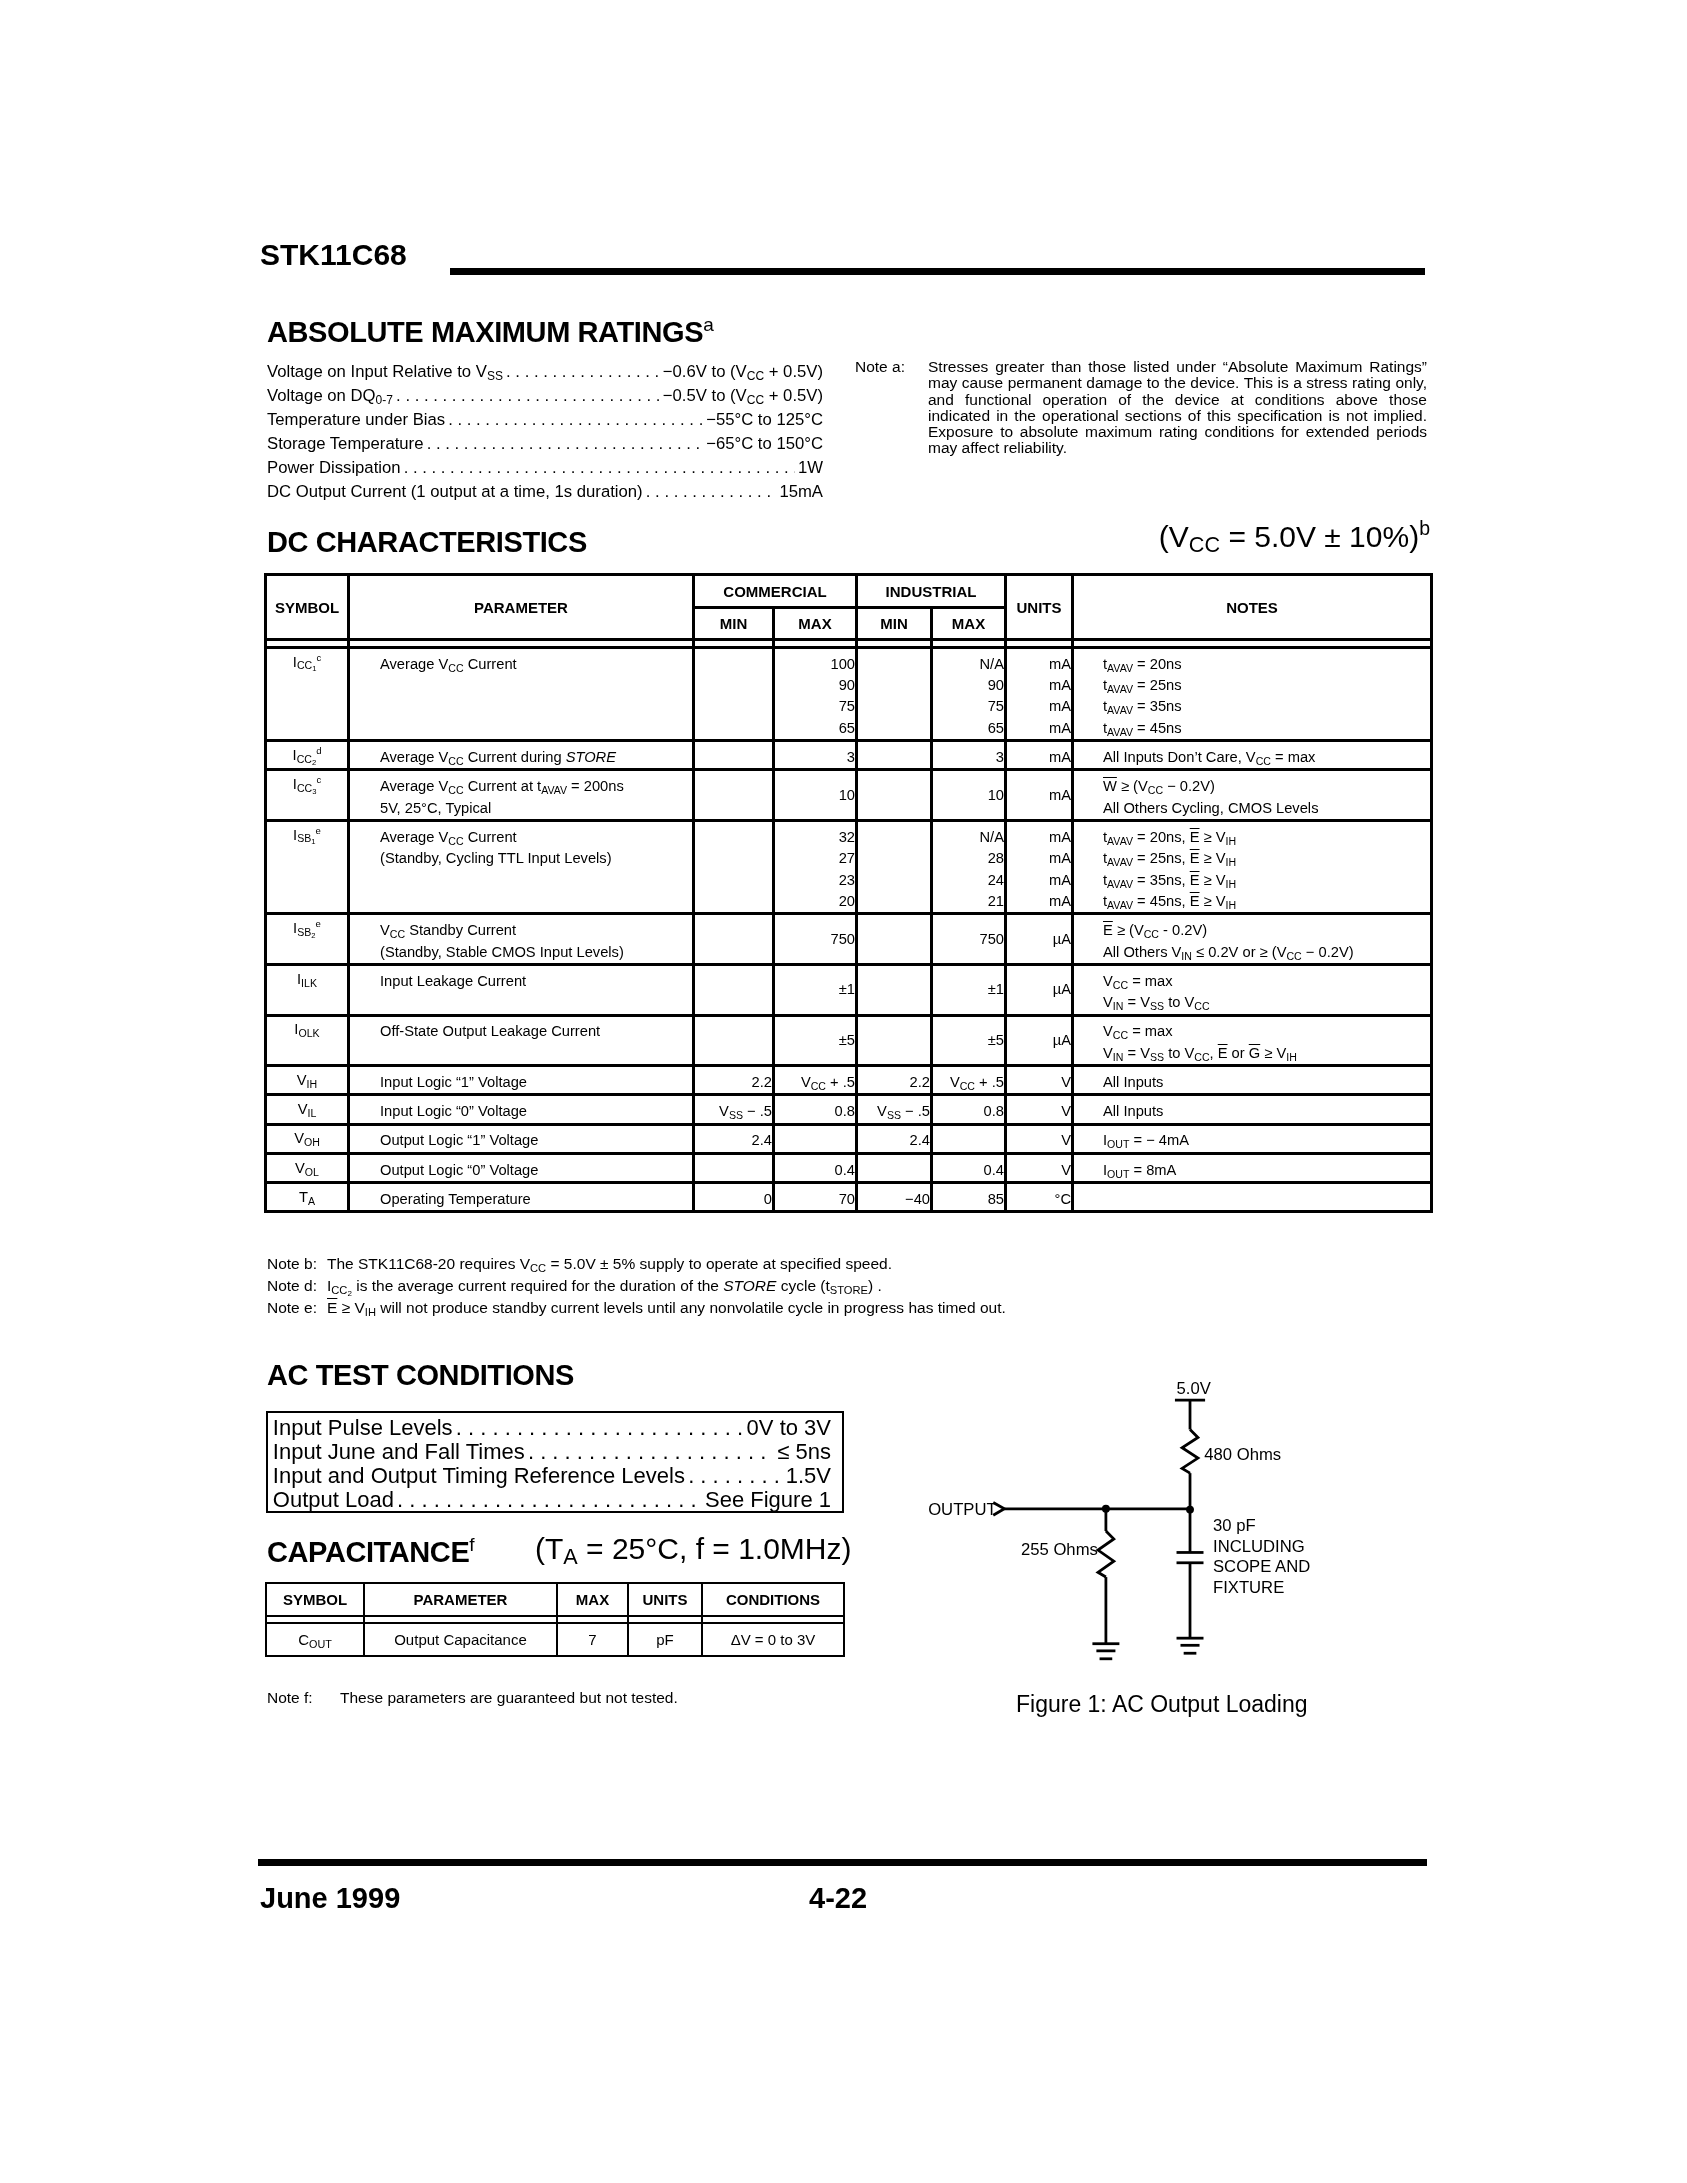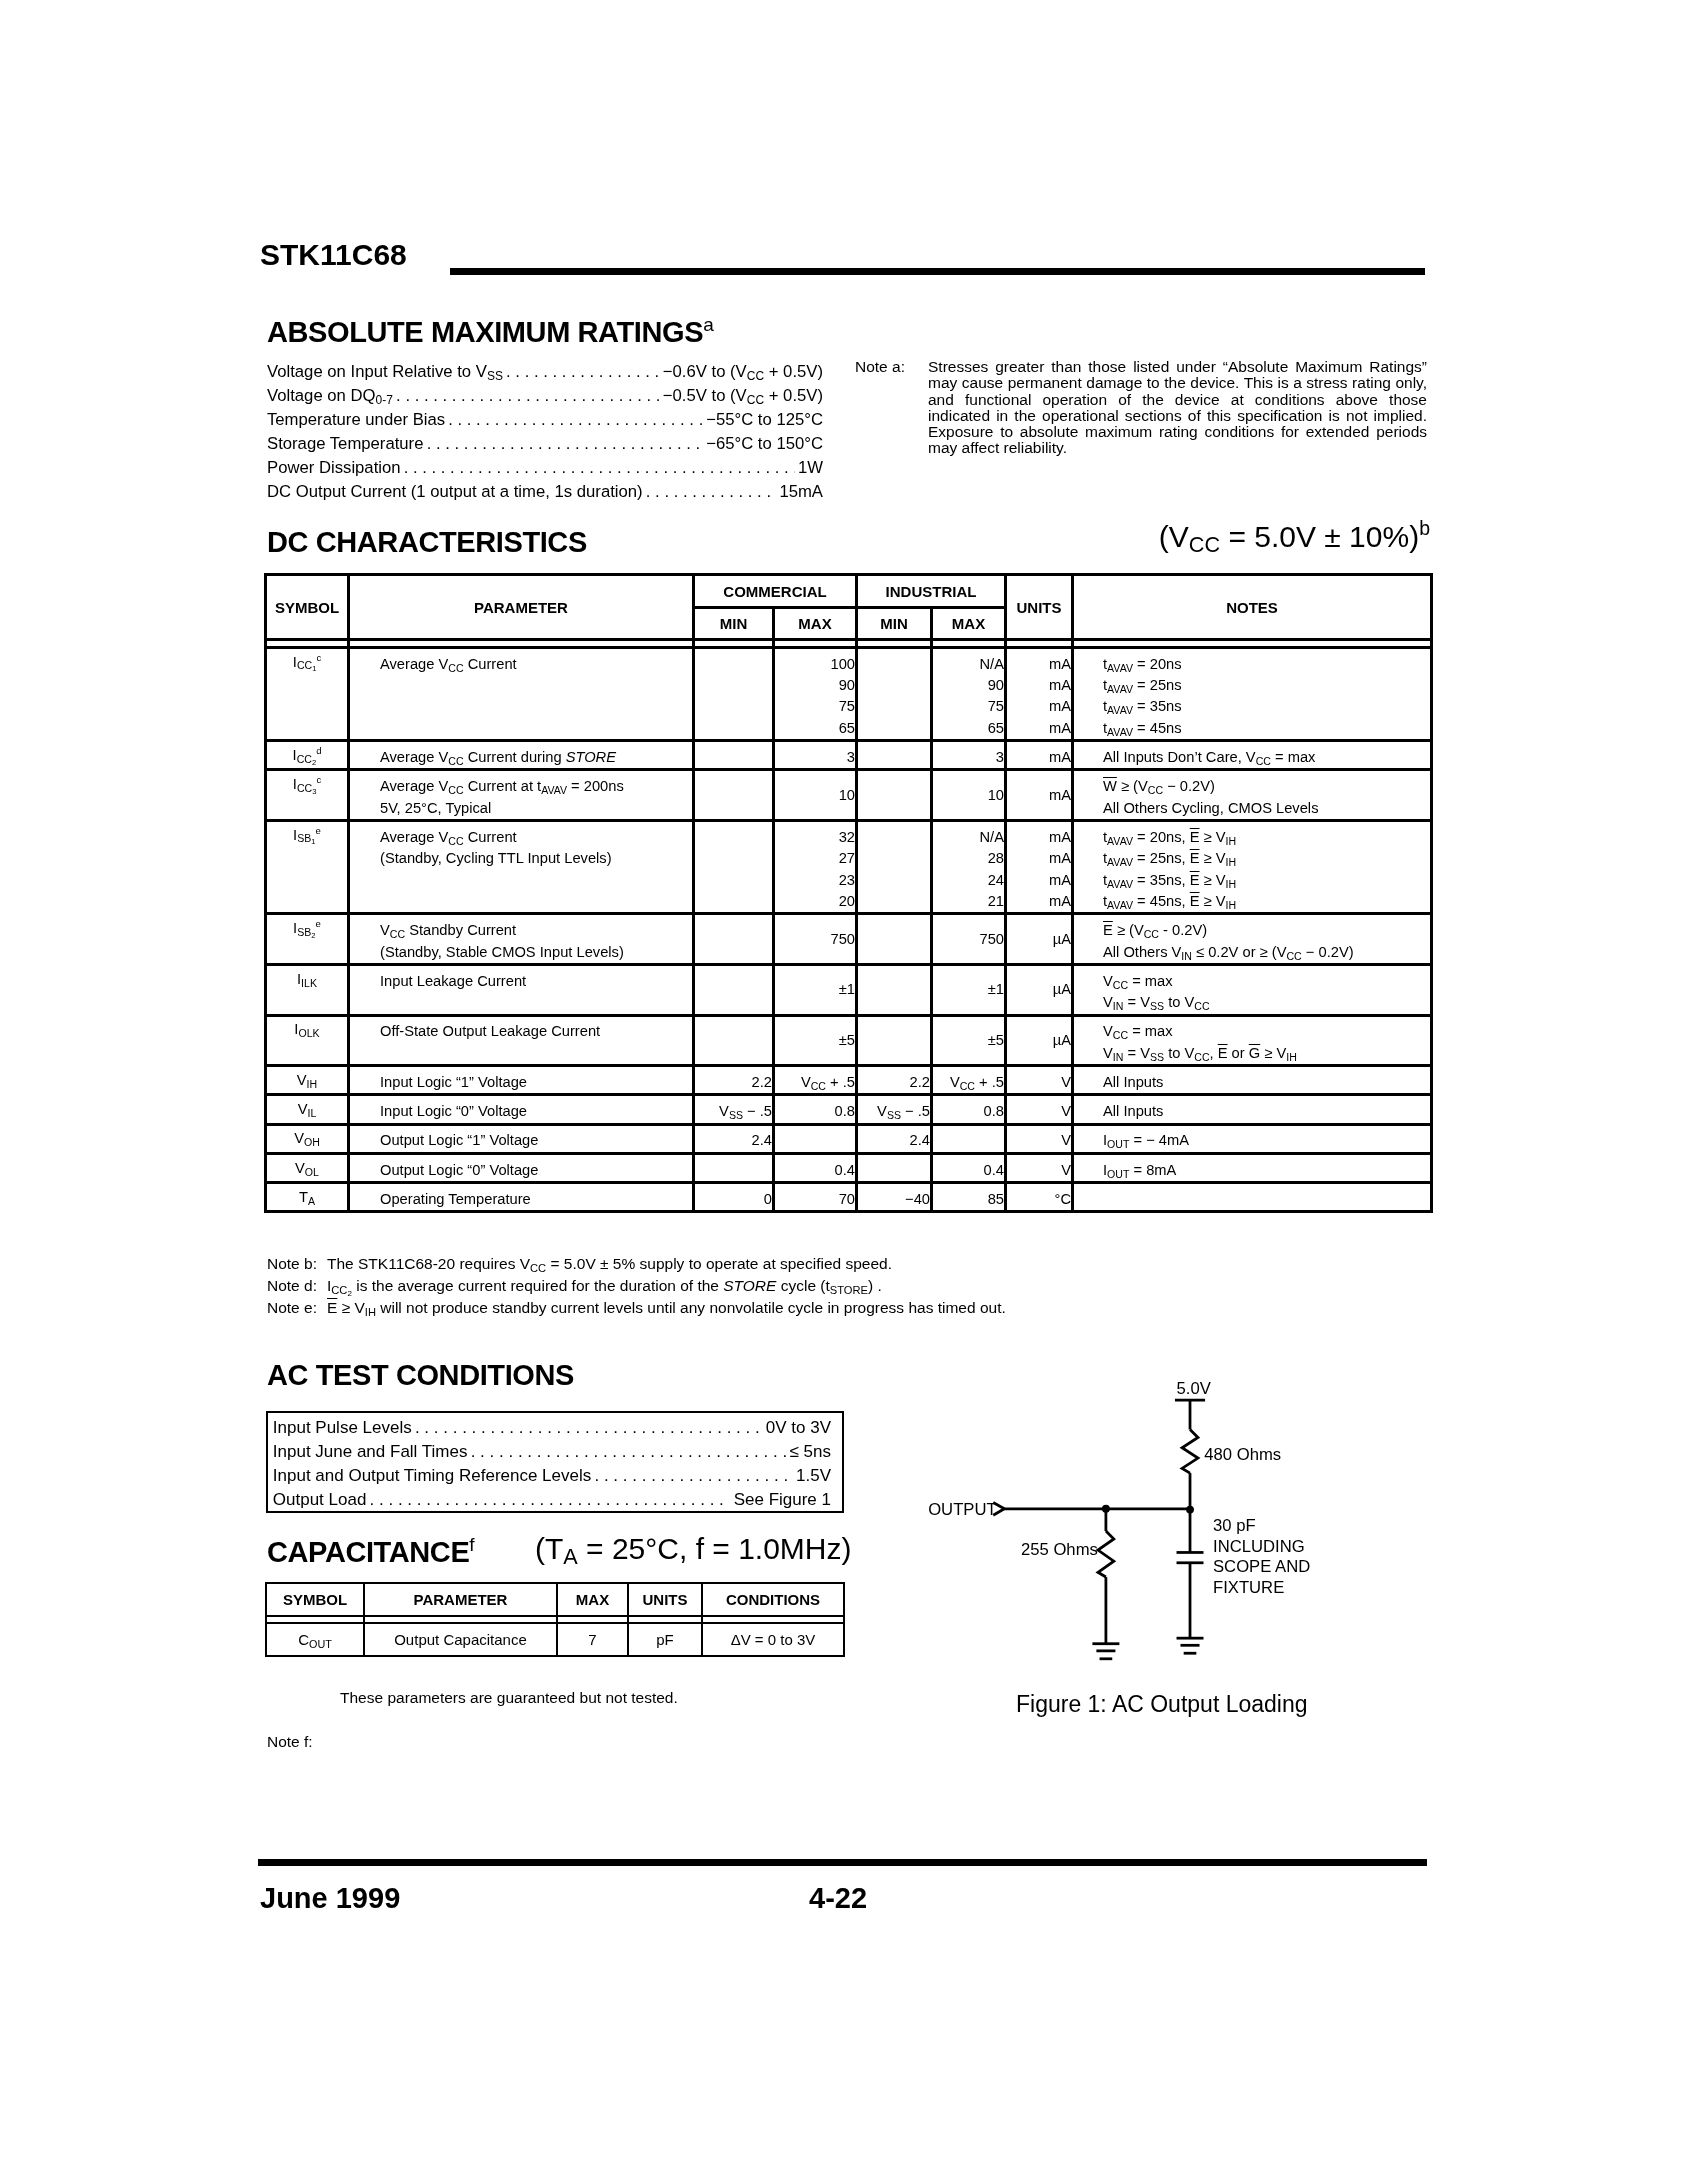--- a/index.html
+++ b/index.html
@@ -31,30 +31,30 @@
   table.dc .spacer td { height:4.8px; border-top:3.2px solid #000; border-bottom:3.2px solid #000; }
   table.dc td.sym { text-align:center; padding-top:4.8px; }
   table.dc td.par { padding:4.8px 0 0 30px; line-height:21.4px; }
   table.dc td.num { text-align:right; line-height:21.4px; padding-top:4.8px; }
   table.dc td.num.mid { vertical-align:middle; padding-top:0; }
   table.dc td.nts { padding:4.8px 0 0 29px; line-height:21.4px; }
   .notes-bcde { left:267px; top:1253px; font-size:15.5px; line-height:22px; }
   .notes-bcde .row { display:flex; }
   .notes-bcde .nl { width:60px; flex:0 0 auto; }
   .ac-title { left:267px; top:1359px; }
-  .ac-box { left:266px; top:1411px; width:578px; height:102px; border:2.8px solid #000; box-sizing:border-box; padding:3.2px 11px 0 4.8px; font-size:17px; line-height:24px; }
+  .ac-box { left:266px; top:1411px; width:578px; height:102px; border:2.8px solid #000; box-sizing:border-box; padding:3.2px 11px 0 4.8px; font-size:22px; line-height:24px; }
   .cap-title { left:267px; top:1534px; }
   .cap-cond { left:535px; top:1532px; font-size:30px; }
   table.cap { position:absolute; left:265px; top:1582px; width:580px; border-collapse:collapse; font-size:15px; }
   table.cap th, table.cap td { border:2.8px solid #000; text-align:center; }
   table.cap th { font-weight:bold; height:29px; }
   table.cap .spacer td { height:3.2px; }
   table.cap td { height:29px; }
   .note-f { left:267px; top:1689px; font-size:15.5px; display:flex; }
-  .note-f .nl { width:73px;margin-top:44px; }
+  .note-f .nl { width:73px; }
   .fig { left:913px; top:1366px; width:508px; height:365px; }
   .fig-caption { left:1016px; top:1691px; font-size:23px; }
   .ftr-rule { left:258px; top:1859px; width:1169px; height:7.1px; background:#000; }
   .ftr-date { left:260px; top:1882px; font-size:29px; font-weight:bold; }
   .ftr-page { left:809px; top:1882px; font-size:29px; font-weight:bold;text-align:right; }
 </style>
 </head>
 <body>
 
 <div class="abs hdr-title">STK11C68</div>

